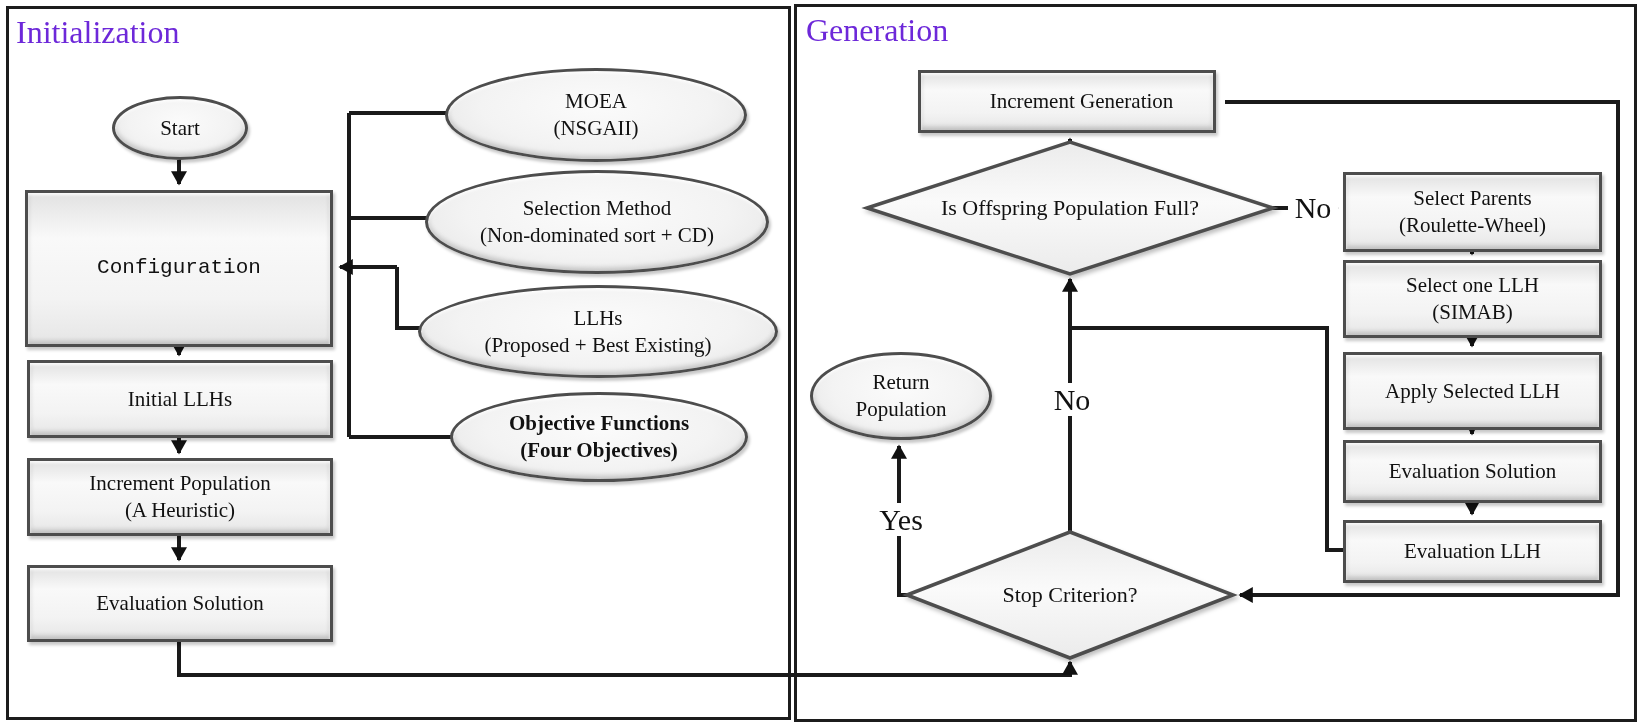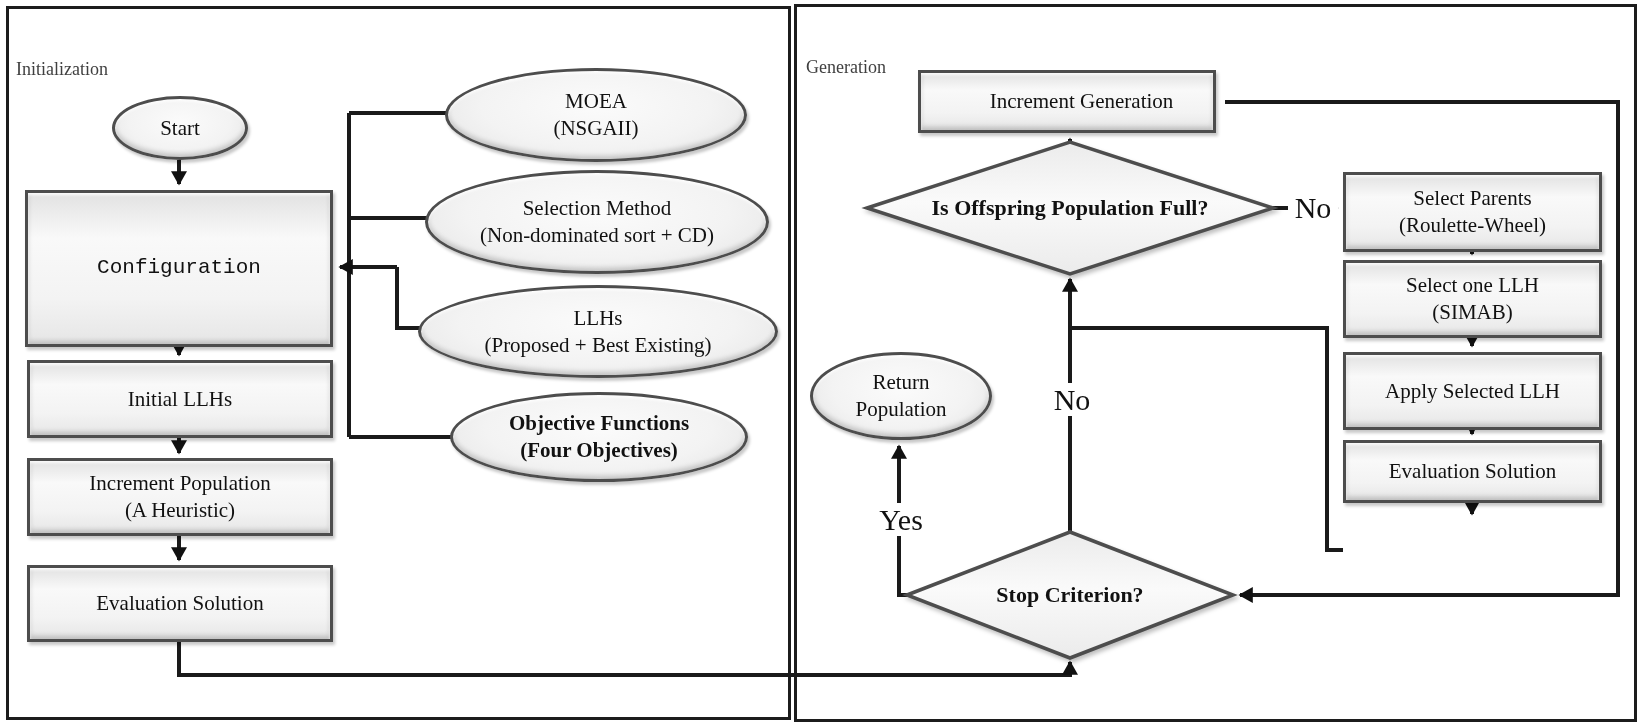--- a/index.html
+++ b/index.html
@@ -2,34 +2,34 @@
 <html><head>
 <meta charset="utf-8">
 <style>
   html,body{margin:0;padding:0;background:#fff;}
   #canvas{
     position:relative;width:1640px;height:724px;background:#ffffff;
     font-family:"Liberation Serif","DejaVu Serif",serif;color:#111;
     overflow:hidden;
   }
   .panel{position:absolute;border:3px solid #1c1c1c;background:transparent;}
-  .panel-title{position:absolute;font-size:18px;color:#404040;margin-top:45px;}
+  .panel-title{position:absolute;font-size:32px;color:#6d28d9;}
   #edges{position:absolute;left:0;top:0;width:1640px;height:724px;}
   .node{
     position:absolute;box-sizing:border-box;display:flex;align-items:center;justify-content:center;
     text-align:center;border:3px solid #4d4d4d;
     background:linear-gradient(180deg,#e2e2e2 0%,#f9f9f9 30%,#f3f3f3 70%,#e6e6e6 100%);
     box-shadow:inset 0 2px 3px rgba(255,255,255,.9), inset 0 -3px 5px rgba(0,0,0,.18), 2px 3px 3px rgba(0,0,0,.22);
     z-index:2;
   }
   .ellipse{border-radius:50%;background:radial-gradient(ellipse at 50% 40%,#fbfbfb 0%,#f3f3f3 55%,#e2e2e2 100%);}
   .node-label{white-space:pre-line;font-size:21px;line-height:1.28;padding:0 6px;}
   .diamond-label{
     position:absolute;display:flex;align-items:center;justify-content:center;text-align:center;
-    font-size:22px;z-index:3;pointer-events:none;font-weight:bold;
+    font-size:22px;z-index:3;pointer-events:none;
   }
   .edge-label{
     position:absolute;display:flex;align-items:center;justify-content:center;
     font-size:30px;background:#ffffff;z-index:3;padding:0 2px;
   }
 </style>
 </head>
 <body>
 
 <div id="canvas">
@@ -129,20 +129,23 @@
   <div class="node" style="left:1343px;top:260px;width:259px;height:78px;">
     <div class="node-label">Select one LLH
 (SIMAB)</div>
   </div>
   <div class="node" style="left:1343px;top:352px;width:259px;height:78px;">
     <div class="node-label">Apply Selected LLH</div>
   </div>
   <div class="node" style="left:1343px;top:440px;width:259px;height:63px;">
     <div class="node-label">Evaluation Solution</div>
   </div>
+  <div class="node" style="left:1343px;top:520px;width:259px;height:63px;">
+    <div class="node-label">Evaluation LLH</div>
+  </div>
   <div class="node ellipse" style="left:810px;top:352px;width:182px;height:88px;">
     <div class="node-label">Return
 Population</div>
   </div>
   <div class="diamond-label" style="left:950px;top:573px;width:240px;height:44px;">Stop Criterion?</div>
 
   <div class="edge-label" style="left:1288px;top:192px;width:46px;height:32px;">No</div>
   <div class="edge-label" style="left:1046px;top:383px;width:48px;height:33px;">No</div>
   <div class="edge-label" style="left:872px;top:503px;width:54px;height:33px;">Yes</div>
 

